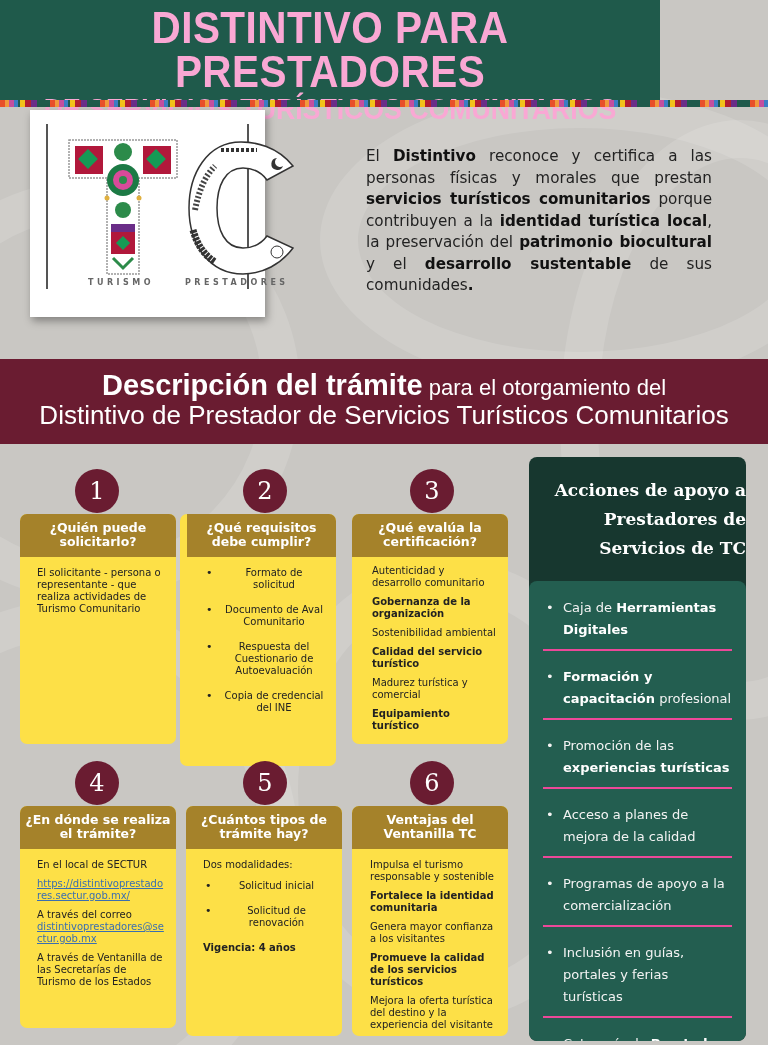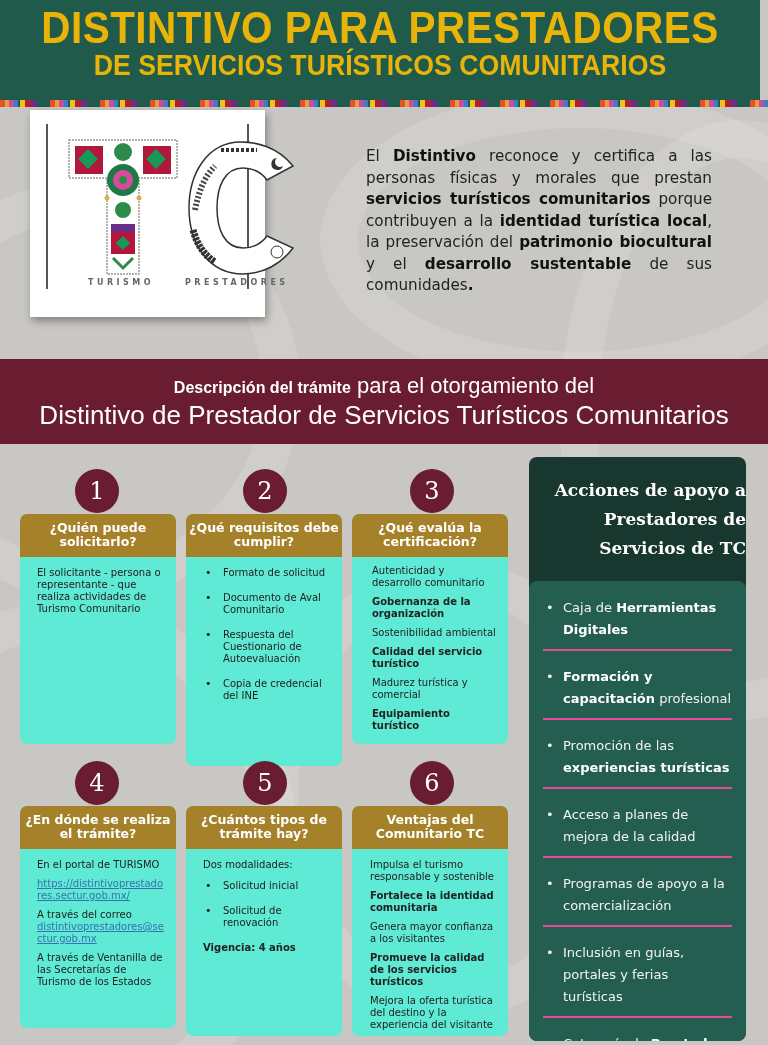--- a/index.html
+++ b/index.html
@@ -12,22 +12,22 @@
   }
   .bg-swirl {
     position: absolute; inset: 0; pointer-events: none; overflow: hidden;
   }
   .bg-swirl span {
     position: absolute; border-radius: 50%;
     border: 38px solid rgba(255,255,255,0.13);
   }
   
   .header {
-    position: absolute; left: 0; top: 0; width: 760px; height: 100px;
-    background: #1f5a4b; color: #eab308; text-align: center;
+    position: absolute; left: 0; top: 0; width: 660px; height: 100px;
+    background: #1f5a4b; color: #f9a8d4; text-align: center;
   }
   .header h1 {
     font-family: "Liberation Sans", sans-serif; font-weight: 700;
     font-size: 44px; letter-spacing: 0.5px; line-height: 44px;
     padding-top: 6px; transform: scaleX(0.92);
   }
   .header h2 {
     font-family: "Liberation Sans", sans-serif; font-weight: 700;
     font-size: 29px; line-height: 30px; transform: scaleX(0.92);
   }
@@ -64,43 +64,43 @@
     color: #222; text-align: justify;
   }
   .intro b { font-weight: 700; color: #111; }
   
   .banner {
     position: absolute; left: 0; top: 359px; width: 768px; height: 85px;
     background: #6a1c31; color: #fff; text-align: center;
     font-family: "Liberation Sans", sans-serif;
   }
   .banner .l1 { font-size: 22px; padding-top: 13px; line-height: 27px; }
-  .banner .l1 b { font-size: 16px; }
+  .banner .l1 b { font-size: 29px; }
   .banner .l2 { font-size: 26px; line-height: 28px; }
   
   .num {
     position: absolute; width: 44px; height: 44px; border-radius: 50%;
     background: #6a1c31; color: #fff; text-align: center;
     font-family: "DejaVu Serif", serif; font-size: 24px; line-height: 44px;
   }
   .card {
-    position: absolute; width: 156px; background: #5eead4;
+    position: absolute; width: 156px; background: #fde047;
     border-radius: 7px; overflow: hidden;
   }
   .card .chead {
     background: #a5822a; color: #fff; text-align: center;
     font-family: "DejaVu Sans", sans-serif; font-weight: 700;
     font-size: 12.5px; line-height: 14px; height: 43px; padding-top: 7px;
   }
   .card .cbody {
     padding: 10px 12px 0 17px; font-size: 10px; line-height: 12px; color: #222;
   }
   .cbody p { margin-bottom: 7px; }
   .cbody p.b { font-weight: 700; }
-  .cbody ul { list-style: none; }
+  .cbody ul { list-style: none; text-align: center; }
   .cbody ul li { position: relative; padding-left: 20px; margin-bottom: 13px; }
   .cbody ul li::before {
     content: "•"; position: absolute; left: 2px; top: 0; font-size: 11px;
   }
   .cbody a { color: #3b6fb0; text-decoration: underline; }
   
   .panel {
     position: absolute; left: 529px; top: 457px; width: 217px; height: 584px;
     background: #17372f; border-radius: 8px; overflow: hidden;
   }
@@ -182,21 +182,21 @@
 
 <div class="num" style="left:75px;top:469px;">1</div>
 <div class="card" style="left:20px;top:514px;height:230px;">
   <div class="chead">¿Quién puede solicitarlo?</div>
   <div class="cbody">
     <p>El solicitante - persona o representante - que realiza actividades de Turismo Comunitario</p>
   </div>
 </div>
 
 <div class="num" style="left:243px;top:469px;">2</div>
-<div class="card" style="left:186px;top:514px;height:252px;">
+<div class="card" style="left:180px;top:514px;height:252px;padding-left:7px;">
   <div class="chead">¿Qué requisitos debe cumplir?</div>
   <div class="cbody">
     <ul>
       <li>Formato de solicitud</li>
       <li>Documento de Aval Comunitario</li>
       <li>Respuesta del Cuestionario de Autoevaluación</li>
       <li>Copia de credencial del INE</li>
     </ul>
   </div>
 </div>
@@ -211,21 +211,21 @@
     <p class="b">Calidad del servicio turístico</p>
     <p>Madurez turística y comercial</p>
     <p class="b">Equipamiento turístico</p>
   </div>
 </div>
 
 <div class="num" style="left:75px;top:761px;">4</div>
 <div class="card" style="left:20px;top:806px;height:222px;">
   <div class="chead">¿En dónde se realiza el trámite?</div>
   <div class="cbody">
-    <p>En el portal de TURISMO</p>
+    <p>En el local de SECTUR</p>
     <p><a style="word-break:break-all;">https://distintivoprestadores.sectur.gob.mx/</a></p>
     <p style="margin-bottom:0;">A través del correo</p>
     <p><a style="word-break:break-all;">distintivoprestadores@sectur.gob.mx</a></p>
     <p>A través de Ventanilla de las Secretarías de Turismo de los Estados</p>
   </div>
 </div>
 
 <div class="num" style="left:243px;top:761px;">5</div>
 <div class="card" style="left:186px;top:806px;height:230px;">
   <div class="chead">¿Cuántos tipos de trámite hay?</div>
@@ -234,21 +234,21 @@
     <ul>
       <li>Solicitud inicial</li>
       <li>Solicitud de renovación</li>
     </ul>
     <p class="b" style="margin-top:12px;">Vigencia: 4 años</p>
   </div>
 </div>
 
 <div class="num" style="left:410px;top:761px;">6</div>
 <div class="card" style="left:352px;top:806px;height:230px;">
-  <div class="chead">Ventajas del Comunitario TC</div>
+  <div class="chead">Ventajas del Ventanilla TC</div>
   <div class="cbody" style="padding-left:18px;">
     <p>Impulsa el turismo responsable y sostenible</p>
     <p class="b">Fortalece la identidad comunitaria</p>
     <p>Genera mayor confianza a los visitantes</p>
     <p class="b">Promueve la calidad de los servicios turísticos</p>
     <p>Mejora la oferta turística del destino y la experiencia del visitante</p>
   </div>
 </div>
 
 <aside class="panel">

